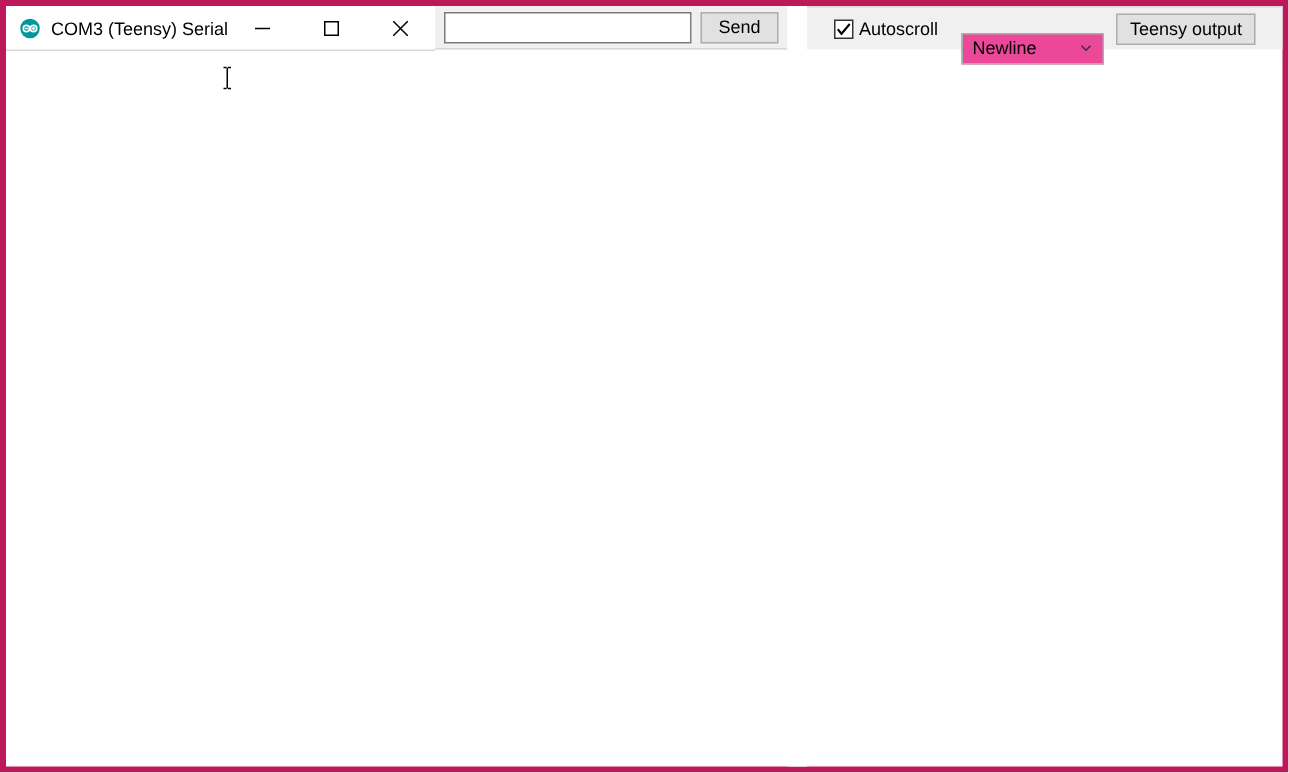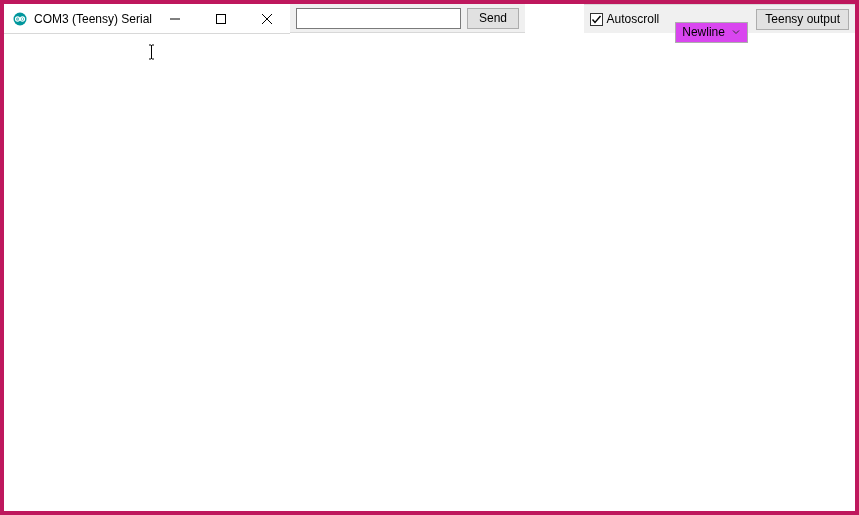--- a/index.html
+++ b/index.html
@@ -80,39 +80,39 @@
   .output-area {
     flex: 1 1 auto;
     background: #fff;
   }
   
   .bottom-toolbar {
     height: 29px;
     background: #f0f0f0;
     border-top: 1px solid #d8d8d8;
     display: flex; align-items: center;
-    padding: 0 6px;
+    padding: 0 18px;
     gap: 8px;
   }
   .checkbox-wrap {
     display: flex; align-items: center; gap: 4px;
     font-size: 12px;
   }
   .chk {
     width: 13px; height: 13px;
     border: 1px solid #333;
     background: #fff;
     display: inline-flex; align-items: center; justify-content: center;
   }
   .chk svg { display: block; }
   .bottom-toolbar .spacer { flex: 1 1 auto; }
   .select {
     height: 21px;
-    width: 73px;
-    background: #d946ef;
+    width: 95px;
+    background: #ec4899;
     border: 1px solid #adadad;
     display: inline-flex; align-items: center;
     padding: 0 4px 0 6px;
     font-size: 12px;
     justify-content: space-between;
     margin-top: 26px;
   }
   .select .chev {
     width: 14px; display: inline-flex; align-items: center; justify-content: center;
   }

